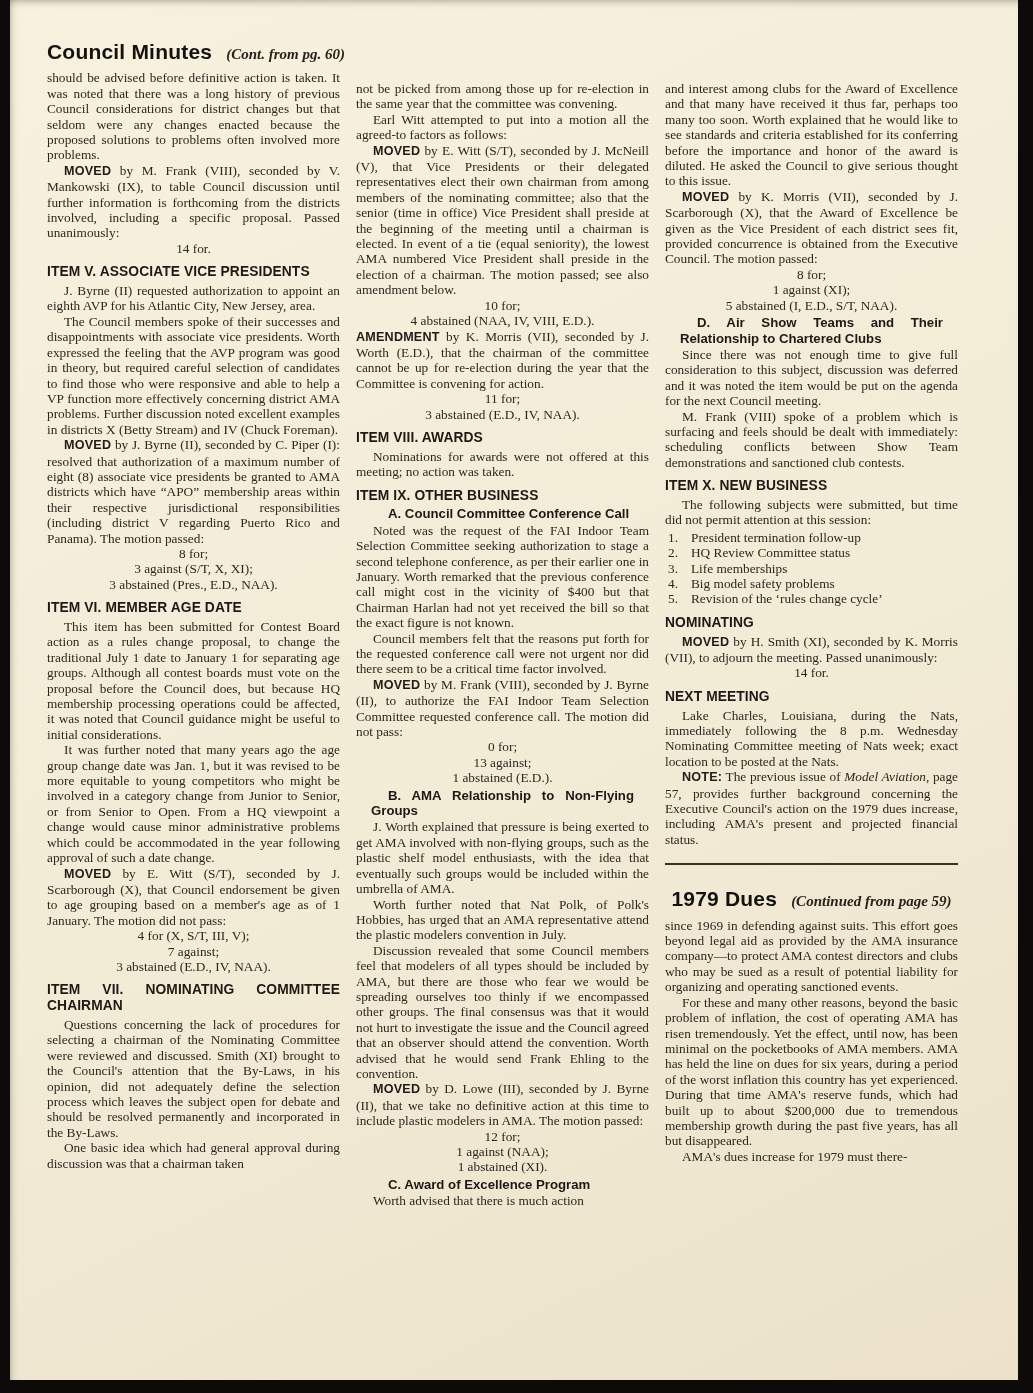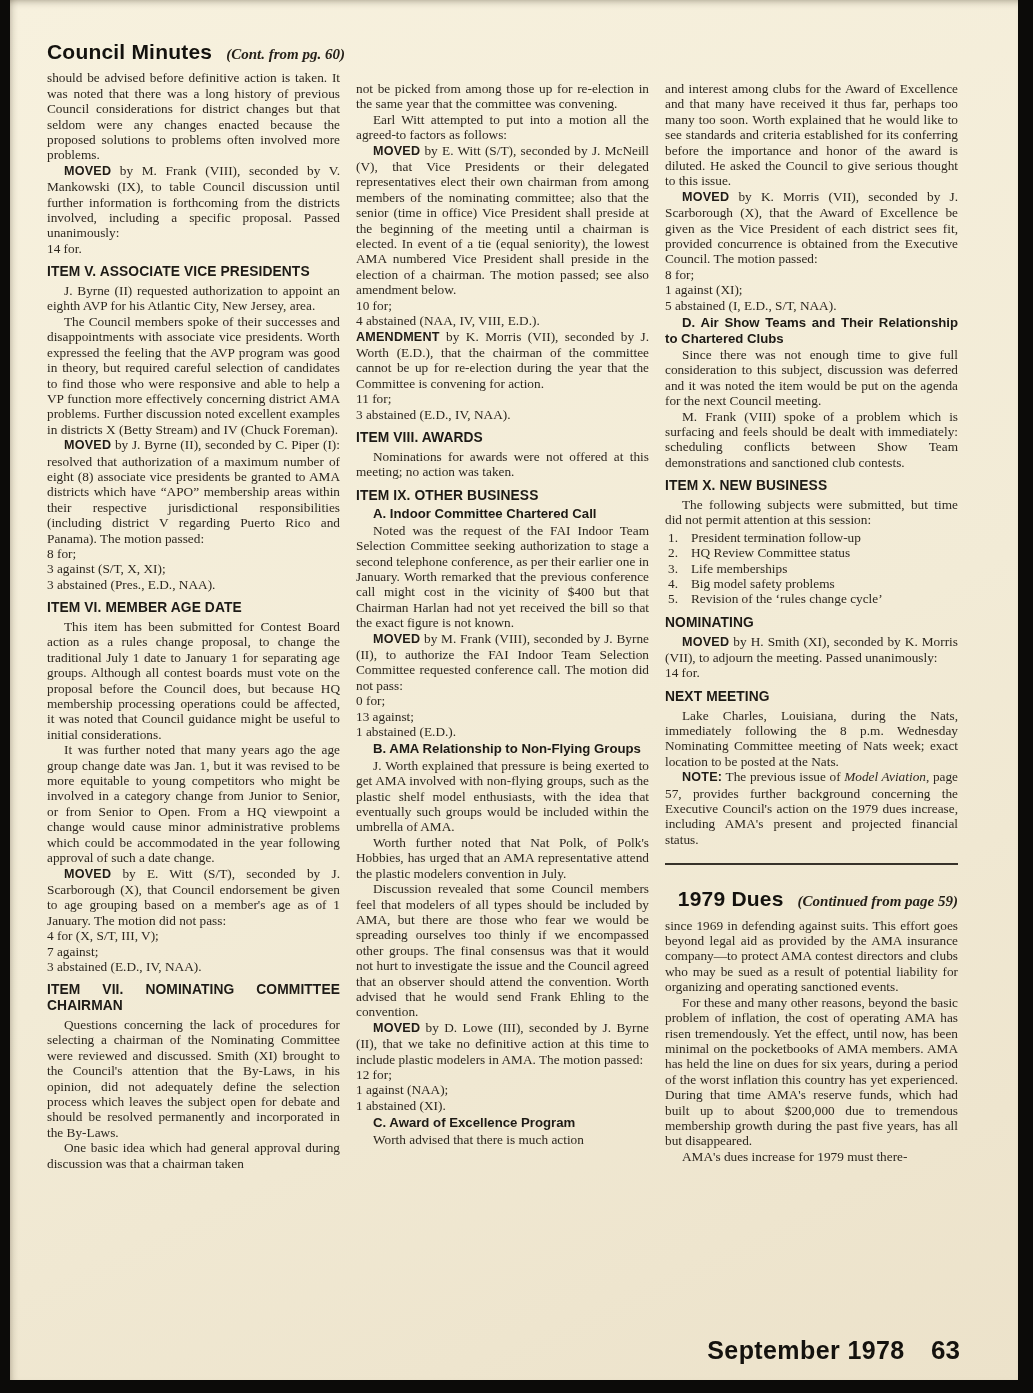--- a/index.html
+++ b/index.html
@@ -6,28 +6,28 @@
   html,body{margin:0;padding:0}
   body{width:1033px;height:1393px;background:#0c0b09;position:relative;font-family:"Liberation Serif",serif}
   .page{position:absolute;left:10px;top:0;width:1008px;height:1380px;overflow:hidden;
         background:linear-gradient(155deg,#f7f1de 0%,#f2ebd6 55%,#ece2ca 100%);
         box-shadow:inset 0 7px 9px -7px rgba(40,30,10,.45), inset 7px 0 9px -7px rgba(40,30,10,.35)}
   .content{position:absolute;left:37px;top:44px;width:912px;display:flex;gap:16px}
   .col{flex:0 0 293px;width:293px;color:#2d271f;font-size:13.3px;line-height:15.4px;text-align:justify}
   .col:nth-child(2),.col:nth-child(3){padding-top:37px}
   .p{margin:0}
   .ind{text-indent:17px}
-  .vote{text-align:left;margin:0;text-indent:0}
+  .vote{text-align:center;margin:0;text-indent:0}
   .h{font-family:"Liberation Sans",sans-serif;font-weight:bold;font-size:13.8px;line-height:15.8px;
      margin:8px 0 3px;color:#1d1a15;text-align:justify;letter-spacing:.1px}
-  .sub{margin:2px 0 1px;font-family:"Liberation Sans",sans-serif;font-weight:bold;font-size:13.2px;
+  .sub{margin:2px 15px 1px;font-family:"Liberation Sans",sans-serif;font-weight:bold;font-size:13.2px;
        color:#1d1a15;text-indent:17px}
   strong{font-family:"Liberation Sans",sans-serif;font-weight:bold;font-size:12.6px;letter-spacing:.2px;color:#201c16}
   em{font-style:italic}
-  .arthead{margin:0 0 8px;text-indent:0;text-align:right;white-space:nowrap}
+  .arthead{margin:0 0 8px;text-indent:0;text-align:center;white-space:nowrap}
   .arthead .t{font-family:"Liberation Sans",sans-serif;font-weight:bold;font-size:21px;color:#14120e;letter-spacing:.2px}
   .arthead .c{font-style:italic;font-weight:bold;font-size:15px;margin-left:14px;color:#27221a}
   .list{margin:2px 0 3px;text-align:left}
   .list .li{display:flex;text-indent:0}
   .list .n{flex:0 0 26px;padding-left:3px}
   .list .tx{flex:1}
   .rule{border:none;border-top:2px solid #37322a;margin:16px 0 26px}
   .footer{position:absolute;right:58px;bottom:14px;font-family:"Liberation Sans",sans-serif;color:#14120e}
   .footer .iss{font-size:25px;font-weight:bold;letter-spacing:.4px}
   .footer .num{font-size:26px;font-weight:bold;margin-left:22px}
@@ -65,22 +65,23 @@
         <div class="p ind"><span>Earl Witt attempted to put into a motion all the agreed-to factors as follows:</span></div>
         <div class="p ind"><strong>MOVED</strong><span> by E. Witt (S/T), seconded by J. McNeill (V), that Vice Presidents or their delegated representatives elect their own chairman from among members of the nominating committee; also that the senior (time in office) Vice President shall preside at the beginning of the meeting until a chairman is elected. In event of a tie (equal seniority), the lowest AMA numbered Vice President shall preside in the election of a chairman. The motion passed; see also amendment below.</span></div>
         <div class="vote"><span>10 for;</span></div>
         <div class="vote"><span>4 abstained (NAA, IV, VIII, E.D.).</span></div>
         <div class="p"><strong>AMENDMENT</strong><span> by K. Morris (VII), seconded by J. Worth (E.D.), that the chairman of the committee cannot be up for re-election during the year that the Committee is convening for action.</span></div>
         <div class="vote"><span>11 for;</span></div>
         <div class="vote"><span>3 abstained (E.D., IV, NAA).</span></div>
         <div class="h"><span>ITEM VIII. AWARDS</span></div>
         <div class="p ind"><span>Nominations for awards were not offered at this meeting; no action was taken.</span></div>
         <div class="h"><span>ITEM IX. OTHER BUSINESS</span></div>
-        <div class="sub"><span>A. Indoor Committee Chartered Call</span></div>
+        <div class="sub"><span>A. Council Committee Conference Call</span></div>
         <div class="p ind"><span>Noted was the request of the FAI Indoor Team Selection Committee seeking authorization to stage a second telephone conference, as per their earlier one in January. Worth remarked that the previous conference call might cost in the vicinity of $400 but that Chairman Harlan had not yet received the bill so that the exact figure is not known.</span></div>
+        <div class="p ind"><span>Council members felt that the reasons put forth for the requested conference call were not urgent nor did there seem to be a critical time factor involved.</span></div>
         <div class="p ind"><strong>MOVED</strong><span> by M. Frank (VIII), seconded by J. Byrne (II), to authorize the FAI Indoor Team Selection Committee requested conference call. The motion did not pass:</span></div>
         <div class="vote"><span>0 for;</span></div>
         <div class="vote"><span>13 against;</span></div>
         <div class="vote"><span>1 abstained (E.D.).</span></div>
         <div class="sub"><span>B. AMA Relationship to Non-Flying Groups</span></div>
         <div class="p ind"><span>J. Worth explained that pressure is being exerted to get AMA involved with non-flying groups, such as the plastic shelf model enthusiasts, with the idea that eventually such groups would be included within the umbrella of AMA.</span></div>
         <div class="p ind"><span>Worth further noted that Nat Polk, of Polk's Hobbies, has urged that an AMA representative attend the plastic modelers convention in July.</span></div>
         <div class="p ind"><span>Discussion revealed that some Council members feel that modelers of all types should be included by AMA, but there are those who fear we would be spreading ourselves too thinly if we encompassed other groups. The final consensus was that it would not hurt to investigate the issue and the Council agreed that an observer should attend the convention. Worth advised that he would send Frank Ehling to the convention.</span></div>
         <div class="p ind"><strong>MOVED</strong><span> by D. Lowe (III), seconded by J. Byrne (II), that we take no definitive action at this time to include plastic modelers in AMA. The motion passed:</span></div>
         <div class="vote"><span>12 for;</span></div>
@@ -128,17 +129,13 @@
         <div class="h"><span>NEXT MEETING</span></div>
         <div class="p ind"><span>Lake Charles, Louisiana, during the Nats, immediately following the 8 p.m. Wednesday Nominating Committee meeting of Nats week; exact location to be posted at the Nats.</span></div>
         <div class="p ind"><strong>NOTE:</strong><span> The previous issue of </span><em>Model Aviation</em><span>, page 57, provides further background concerning the Executive Council's action on the 1979 dues increase, including AMA's present and projected financial status.</span></div>
         <div class="rule"></div>
         <div class="arthead"><span class="t">1979 Dues</span><span class="c">(Continued from page 59)</span></div>
         <div class="p"><span>since 1969 in defending against suits. This effort goes beyond legal aid as provided by the AMA insurance company—to protect AMA contest directors and clubs who may be sued as a result of potential liability for organizing and operating sanctioned events.</span></div>
         <div class="p ind"><span>For these and many other reasons, beyond the basic problem of inflation, the cost of operating AMA has risen tremendously. Yet the effect, until now, has been minimal on the pocketbooks of AMA members. AMA has held the line on dues for six years, during a period of the worst inflation this country has yet experienced. During that time AMA's reserve funds, which had built up to about $200,000 due to tremendous membership growth during the past five years, has all but disappeared.</span></div>
         <div class="p ind"><span>AMA's dues increase for 1979 must there-</span></div>
       </div>
   </div>
-  <div class="footer">
-    <span class="iss">September 1978</span>
-    <span class="num">63</span>
-  </div>
 </div>
 
 </body></html>

